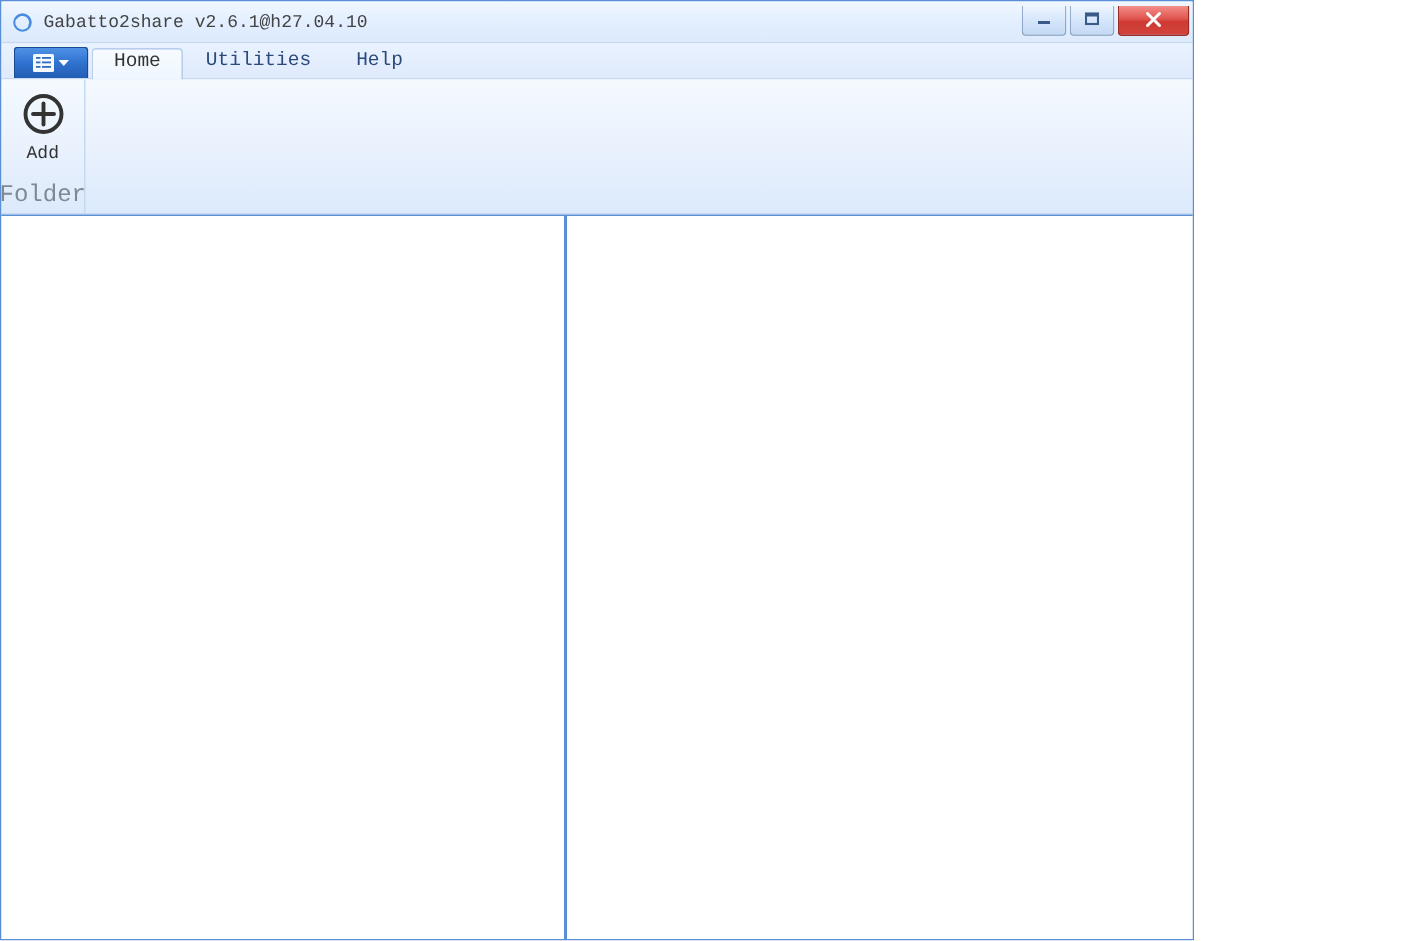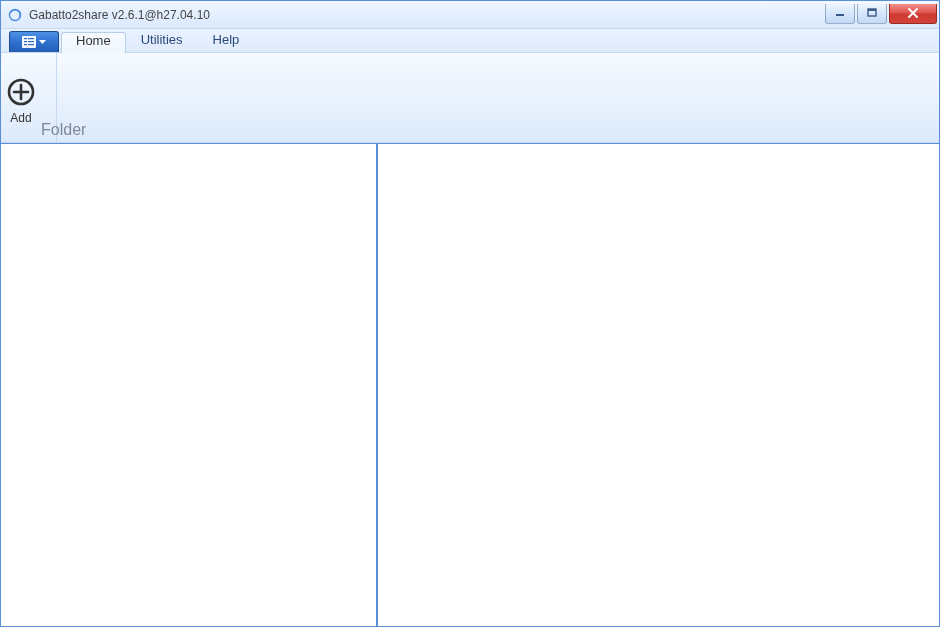--- a/index.html
+++ b/index.html
@@ -9,26 +9,27 @@
     }
     body {
       font-family: "Segoe UI", Tahoma, sans-serif;
       font-size: 12px;
       width: 940px;
       height: 627px;
       overflow: hidden;
       background: #fff;
     }
     .window {
-      width: 940px;
+      width: 796px;
       height: 627px;
       border: 1px solid #5a8fd6;
       background: #fff;
       display: flex;
       flex-direction: column;
+      font-family: Liberation Mono, monospace;
     }
     
     .titlebar {
       height: 28px;
       background: linear-gradient(to bottom, #f0f7ff 0%, #e3efff 50%, #dceafc 100%);
       display: flex;
       align-items: center;
       border-bottom: 1px solid #c5d9f1;
     }
     .titlebar-icon {
@@ -118,21 +119,21 @@
     .ribbon {
       height: 90px;
       background: linear-gradient(to bottom, #f5faff 0%, #e7f0fd 60%, #dceafc 100%);
       border-bottom: 1px solid #c5d9f1;
       display: flex;
     }
     .ribbon-group {
       width: 56px;
       border-right: 1px solid #c5d9f1;
       display: flex;
-      flex-direction: row;
+      flex-direction: column;
       align-items: center;
       padding-top: 5px;
     }
     .ribbon-btn {
       display: flex;
       flex-direction: column;
       align-items: center;
       gap: 1px;
       padding: 2px 4px;
       cursor: default;

